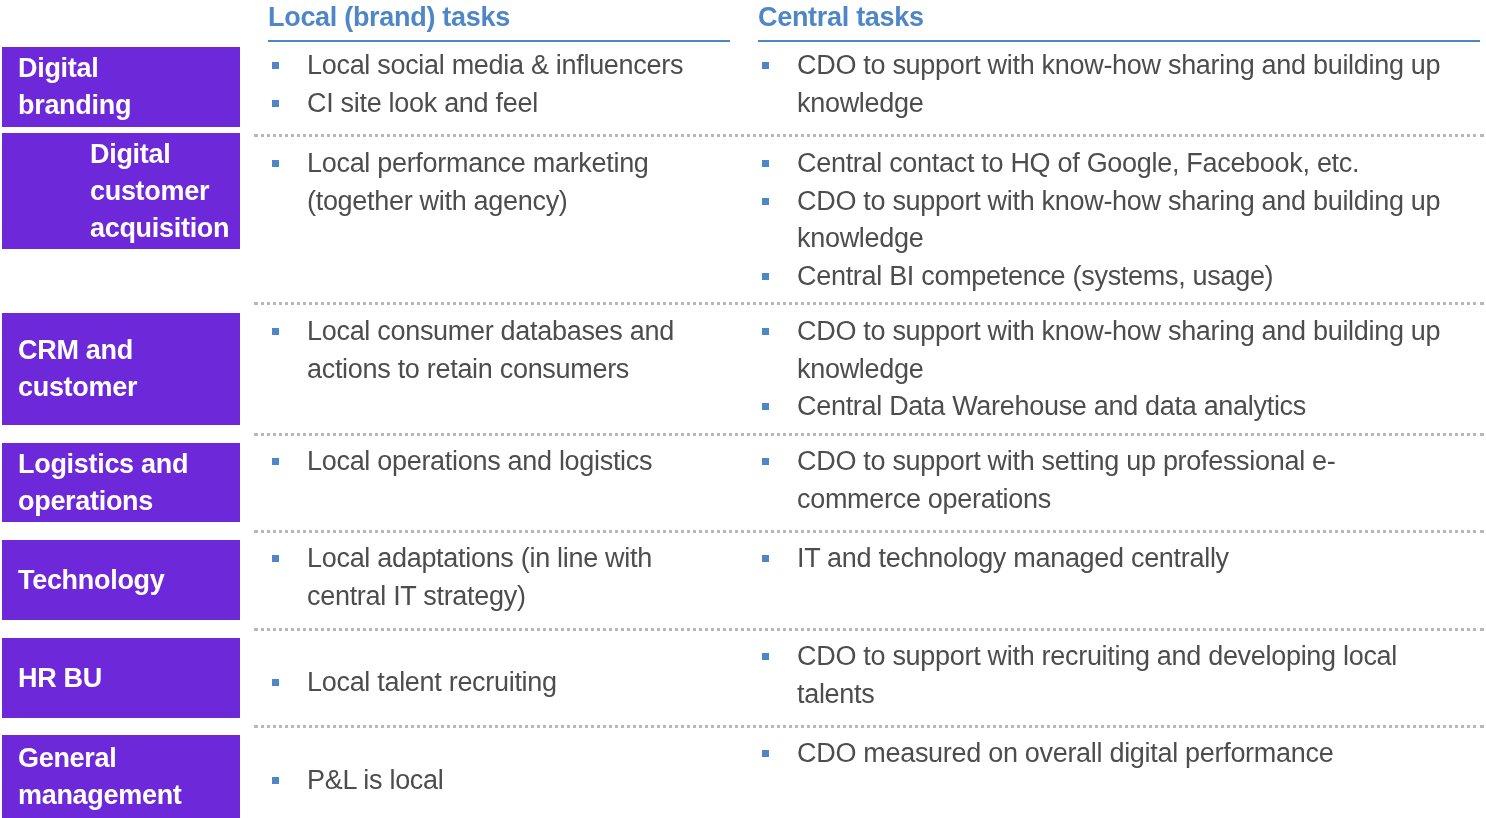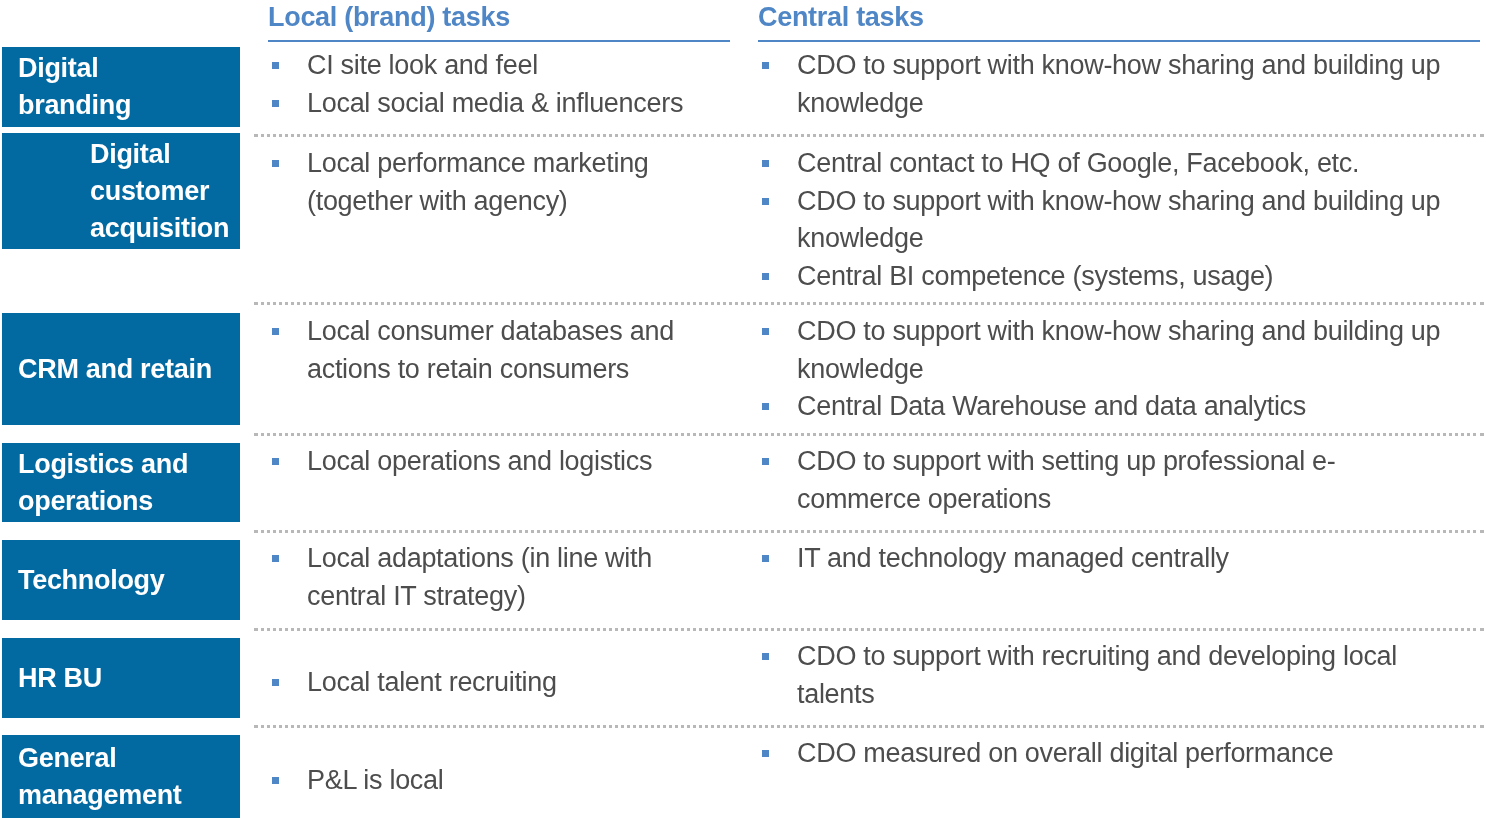--- a/index.html
+++ b/index.html
@@ -1,21 +1,21 @@
 <!DOCTYPE html>
 <html><head>
 <meta charset="utf-8">
 <style>
   html, body { margin: 0; padding: 0; background: #ffffff; }
   body { width: 1486px; height: 818px; position: relative; overflow: hidden;
          font-family: "Liberation Sans", "DejaVu Sans", sans-serif; }
   .hdr { position: absolute; top: 0; height: 40px; color: #4f86c6; font-weight: bold;
          font-size: 27px; line-height: 34px; letter-spacing: -0.3px; }
   .hdr-line { position: absolute; top: 40px; height: 2px; background: #4f86c6; }
-  .label { position: absolute; left: 2px; width: 238px; background: #0369a1;
+  .label { position: absolute; left: 2px; width: 238px; background: #6d28d9;
            color: #ffffff; font-weight: bold; font-size: 27px; line-height: 37px;
            box-sizing: border-box; padding-left: 16px; display: flex; align-items: center;
            letter-spacing: -0.3px; }
   .label span { display: block; }
   .sep { position: absolute; left: 254px; width: 1230px; height: 0;
          border-top: 3px dotted #b8b8b8; }
   .cell { position: absolute; font-size: 27px; line-height: 37.5px; color: #4d4d4d;
           letter-spacing: -0.3px; }
   .item { position: relative; padding-left: 39px; }
   .bullet { position: absolute; left: 4px; top: 15px; width: 7px; height: 7px;
@@ -28,22 +28,22 @@
 
 <div class="hdr" style="left:268px;">Local (brand) tasks</div>
 <div class="hdr-line" style="left:268px; width:462px;"></div>
 <div class="hdr" style="left:758px;">Central tasks</div>
 <div class="hdr-line" style="left:758px; width:722px;"></div>
 
 <div class="label" style="top:47px; height:80px;">
   <span style="width:150px;">Digital branding</span>
 </div>
 <div class="cell local" style="top:47px;">
+  <div class="item"><i class="bullet"></i><span>Local social media &amp; influencers</span></div>
   <div class="item"><i class="bullet"></i><span>CI site look and feel</span></div>
-  <div class="item"><i class="bullet"></i><span>Local social media &amp; influencers</span></div>
 </div>
 <div class="cell central" style="top:47px;">
   <div class="item"><i class="bullet"></i><span>CDO to support with know-how sharing and building up knowledge</span></div>
 </div>
 <div class="sep" style="top:134px;"></div>
 
 <div class="label" style="top:133px; height:116px;justify-content:flex-end;">
   <span style="width:150px;">Digital customer acquisition</span>
 </div>
 <div class="cell local" style="top:145px;">
@@ -53,21 +53,21 @@
     </div>
 </div>
 <div class="cell central" style="top:145px;">
   <div class="item"><i class="bullet"></i><span>Central contact to HQ of Google, Facebook, etc.</span></div>
   <div class="item"><i class="bullet"></i><span>CDO to support with know-how sharing and building up knowledge</span></div>
   <div class="item"><i class="bullet"></i><span>Central BI competence (systems, usage)</span></div>
 </div>
 <div class="sep" style="top:302px;"></div>
 
 <div class="label" style="top:313px; height:112px;">
-  <span>CRM and retain</span>
+  <span>CRM and customer</span>
 </div>
 <div class="cell local" style="top:313px;">
   <div class="item">
       <i class="bullet"></i>
       <span style="display:block; width:400px;">Local consumer databases and actions to retain consumers</span>
     </div>
 </div>
 <div class="cell central" style="top:313px;">
   <div class="item"><i class="bullet"></i><span>CDO to support with know-how sharing and building up knowledge</span></div>
   <div class="item"><i class="bullet"></i><span>Central Data Warehouse and data analytics</span></div>

